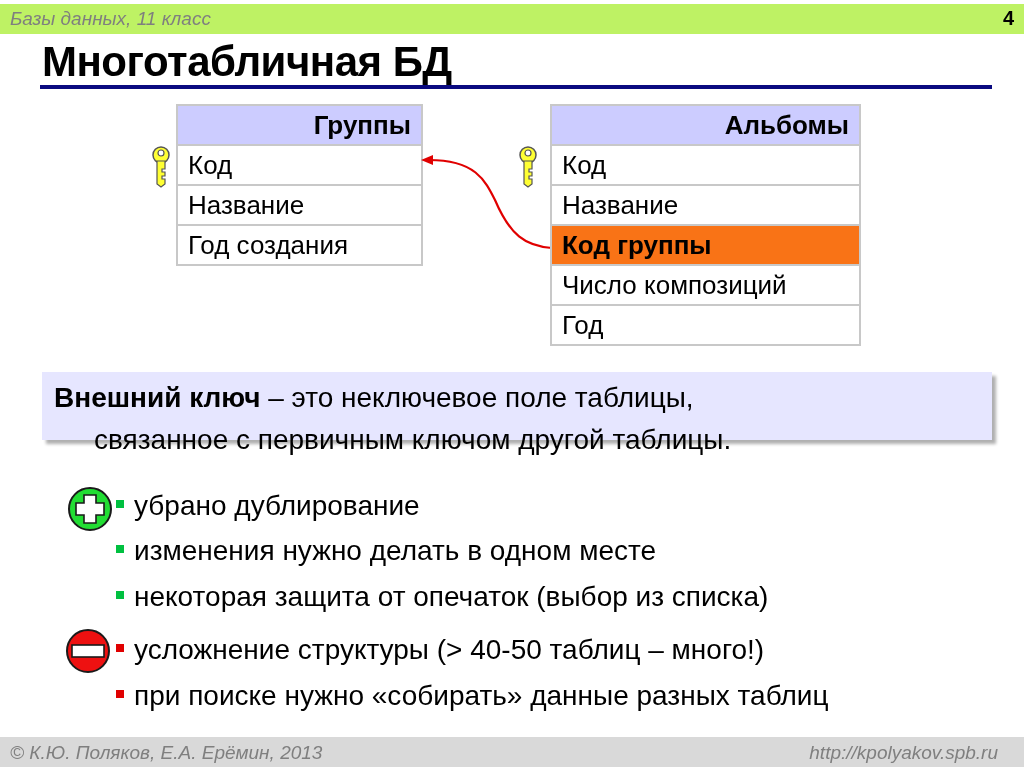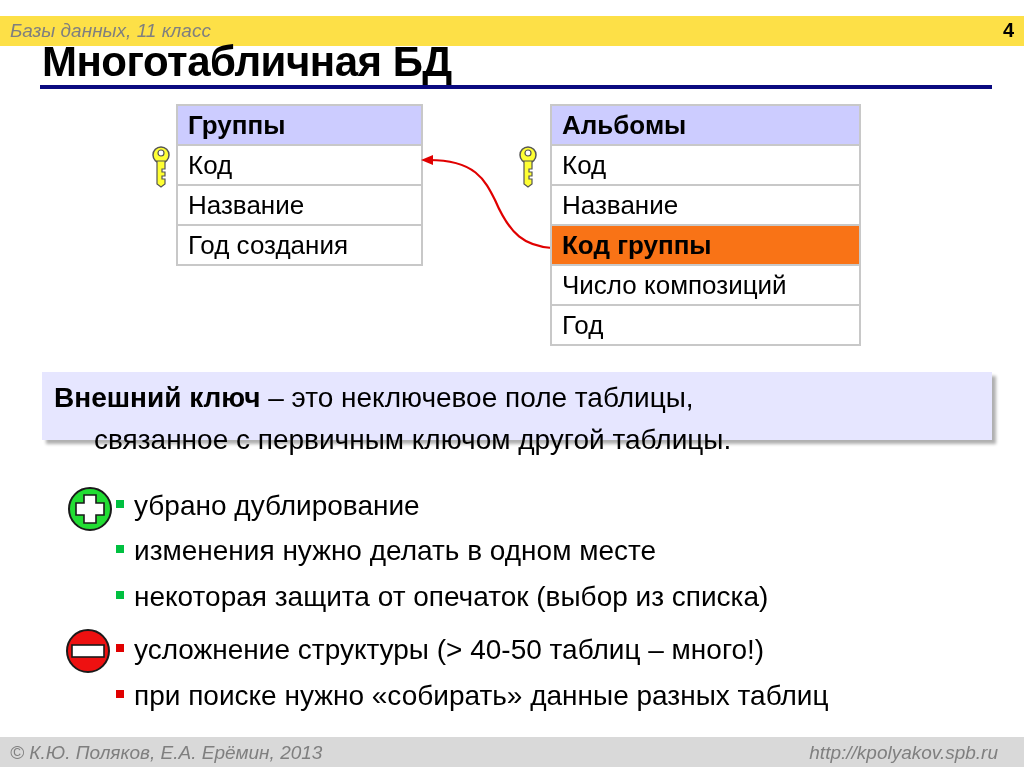--- a/index.html
+++ b/index.html
@@ -1,26 +1,26 @@
 <!DOCTYPE html>
 <html><head>
 <meta charset="utf-8">
 <style>
   html, body { margin:0; padding:0; }
   body { width:1024px; height:767px; position:relative; overflow:hidden; background:#ffffff;
          font-family:"Liberation Sans", sans-serif; color:#000; }
-  .topbar { position:absolute; left:0; top:16px; width:1024px; height:30px; background:#fde047; }
+  .topbar { position:absolute; left:0; top:4px; width:1024px; height:30px; background:#bef264; }
   .topbar .course { position:absolute; left:10px; top:4px; font-size:19px; font-style:italic; color:#7f7f7f; }
   .topbar .pagenum { position:absolute; right:10px; top:3px; font-size:20px; font-weight:bold; color:#000; }
   .title { position:absolute; left:42px; top:38px; font-size:42px; font-weight:bold; color:#000; letter-spacing:-0.5px; }
   .title-rule { position:absolute; left:40px; top:85px; width:952px; height:4px; background:#0a0a80; }
 
   .dbtable { position:absolute; border-collapse:collapse; font-size:26px; }
   .dbtable td { border:2px solid #c8c8c8; padding:0 10px; height:38px; white-space:nowrap; }
-  .dbtable td.hdr { background:#ccccff; font-weight:bold; text-align:left; }
+  .dbtable td.hdr { background:#ccccff; font-weight:bold; text-align:right; }
   .dbtable td.fk { background:#f97316; font-weight:bold; }
   #t1 { left:176px; top:104px; width:247px; }
   #t2 { left:550px; top:104px; width:311px; }
 
   .key { position:absolute; width:22px; height:42px; }
   .arrow { position:absolute; left:415px; top:150px; width:145px; height:110px; }
 
   .defbox { position:absolute; left:42px; top:372px; width:950px; height:68px; background:#e6e6ff;
             box-shadow:4px 4px 3px #b0b0b0; }
   .defbox .l1 { position:absolute; left:12px; top:10px; font-size:28px; }

